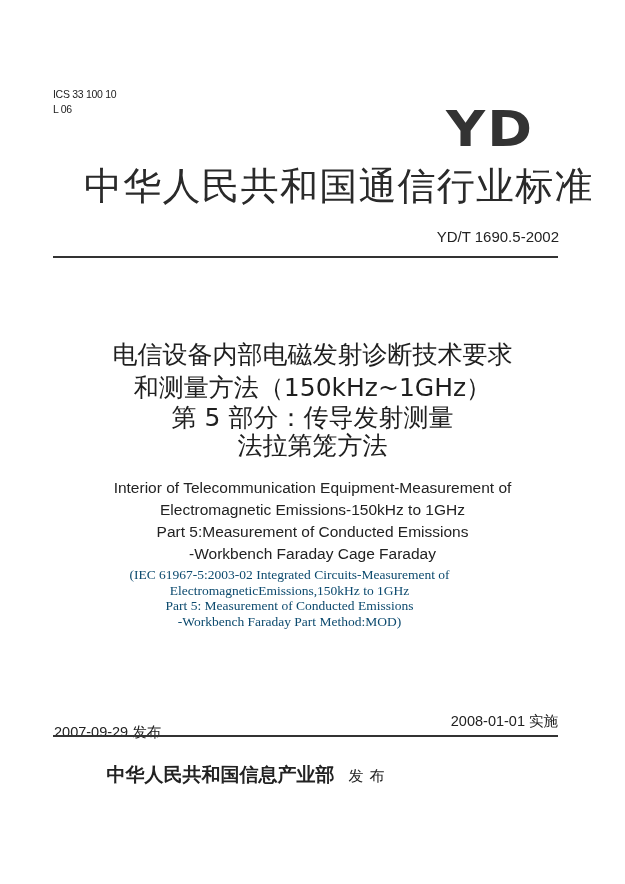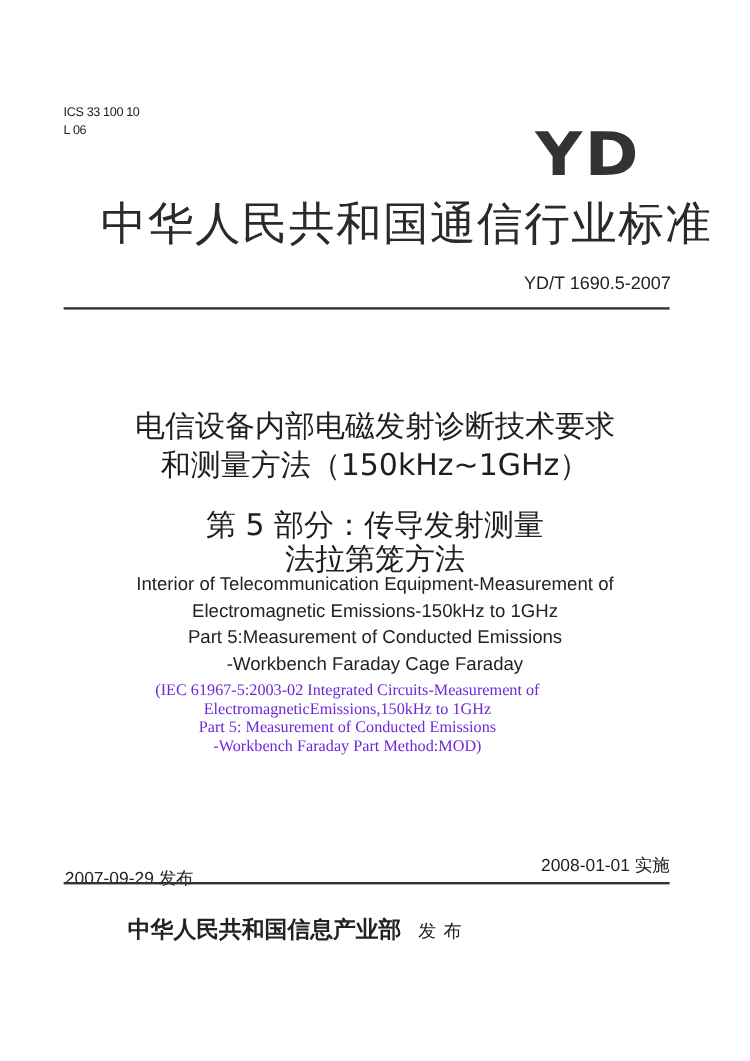--- a/index.html
+++ b/index.html
@@ -28,21 +28,21 @@
   .rule { left: 53px; width: 505px; height: 2px; background: #333; }
   .cn-title {
     left: 0; width: 625px; text-align: center;
     font-family: "DejaVu Sans", sans-serif; color: #1f1f1f;
   }
   .cn-title div { font-size: 25px; line-height: 33px; white-space: nowrap; }
   .en-title { left: 0; width: 625px; text-align: center; color: #222; }
   .en-title div { font-size: 15.5px; line-height: 22px; white-space: nowrap; }
   .iec-title {
     left: 0; width: 579px; text-align: center;
-    font-family: "Liberation Serif", serif; color: #6d28d9;
+    font-family: "Liberation Serif", serif; color: #0c4a6e;
   }
   .iec-title div { font-size: 13.5px; line-height: 15.5px; white-space: nowrap; }
   .pub-date { left: 54px; top: 712px; font-size: 14.5px; color: #222; margin-top: 11px; }
   .impl-date { right: 67px; top: 712px; font-size: 14.5px; color: #222; }
   .publisher {
     left: 0; width: 497px; top: 762px; text-align: center;
     font-family: Liberation Sans, sans-serif; font-weight: bold; font-size: 19px; color: #222;
   }
   .publisher .suffix { font-weight: normal; font-size: 15px; margin-left: 14px; letter-spacing: 6px; }
 </style>
@@ -51,28 +51,28 @@
 
 <div class="abs ics">
   <div>ICS 33 100 10</div>
   <div>L 06</div>
 </div>
 
 <div class="abs logo">YD</div>
 
 <div class="abs std-title">中华人民共和国通信行业标准</div>
 
-<div class="abs std-number">YD/T 1690.5-2007</div>
+<div class="abs std-number">YD/T 1690.5-2002</div>
 
 <div class="abs rule" style="top:256px;"></div>
 
 <div class="abs cn-title" style="top:338px;">
   <div>电信设备内部电磁发射诊断技术要求</div>
   <div>和测量方法（150kHz~1GHz）</div>
-  <div style="line-height:27px;margin-top:20px;">第 5 部分：传导发射测量</div>
+  <div style="line-height:27px;">第 5 部分：传导发射测量</div>
   <div style="line-height:29px;">法拉第笼方法</div>
 </div>
 
 <div class="abs en-title" style="top:477px;">
   <div>Interior of Telecommunication Equipment-Measurement of</div>
   <div>Electromagnetic Emissions-150kHz to 1GHz</div>
   <div>Part 5:Measurement of Conducted Emissions</div>
   <div>-Workbench Faraday Cage Faraday</div>
 </div>
 

